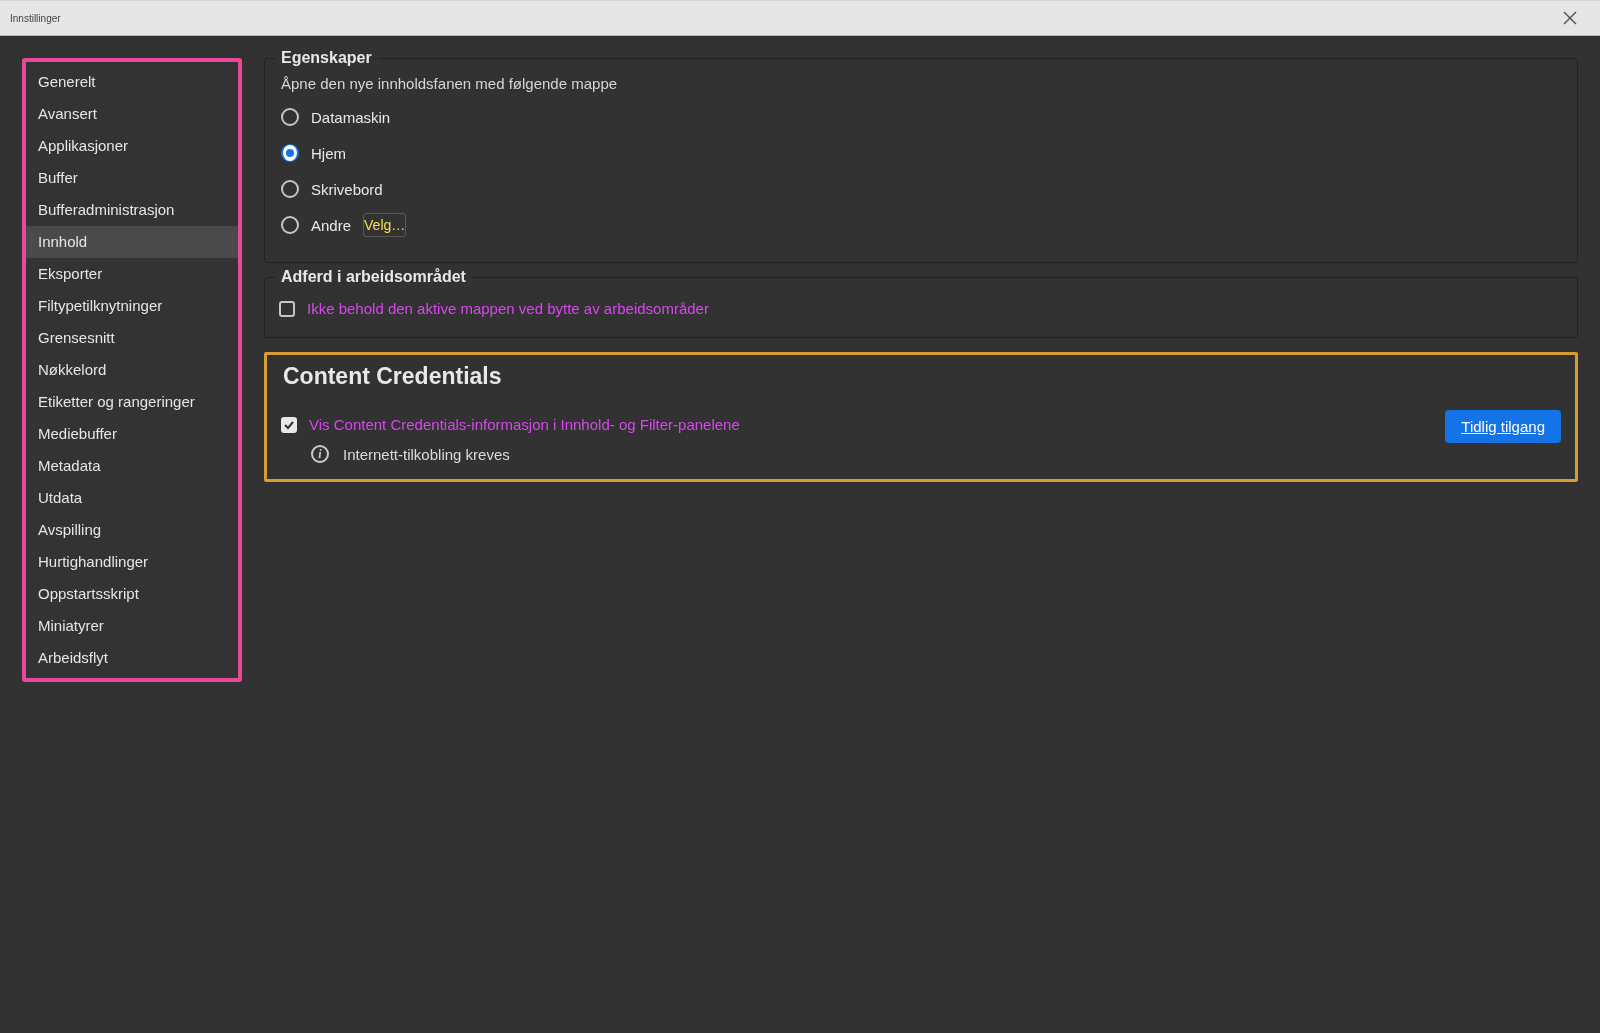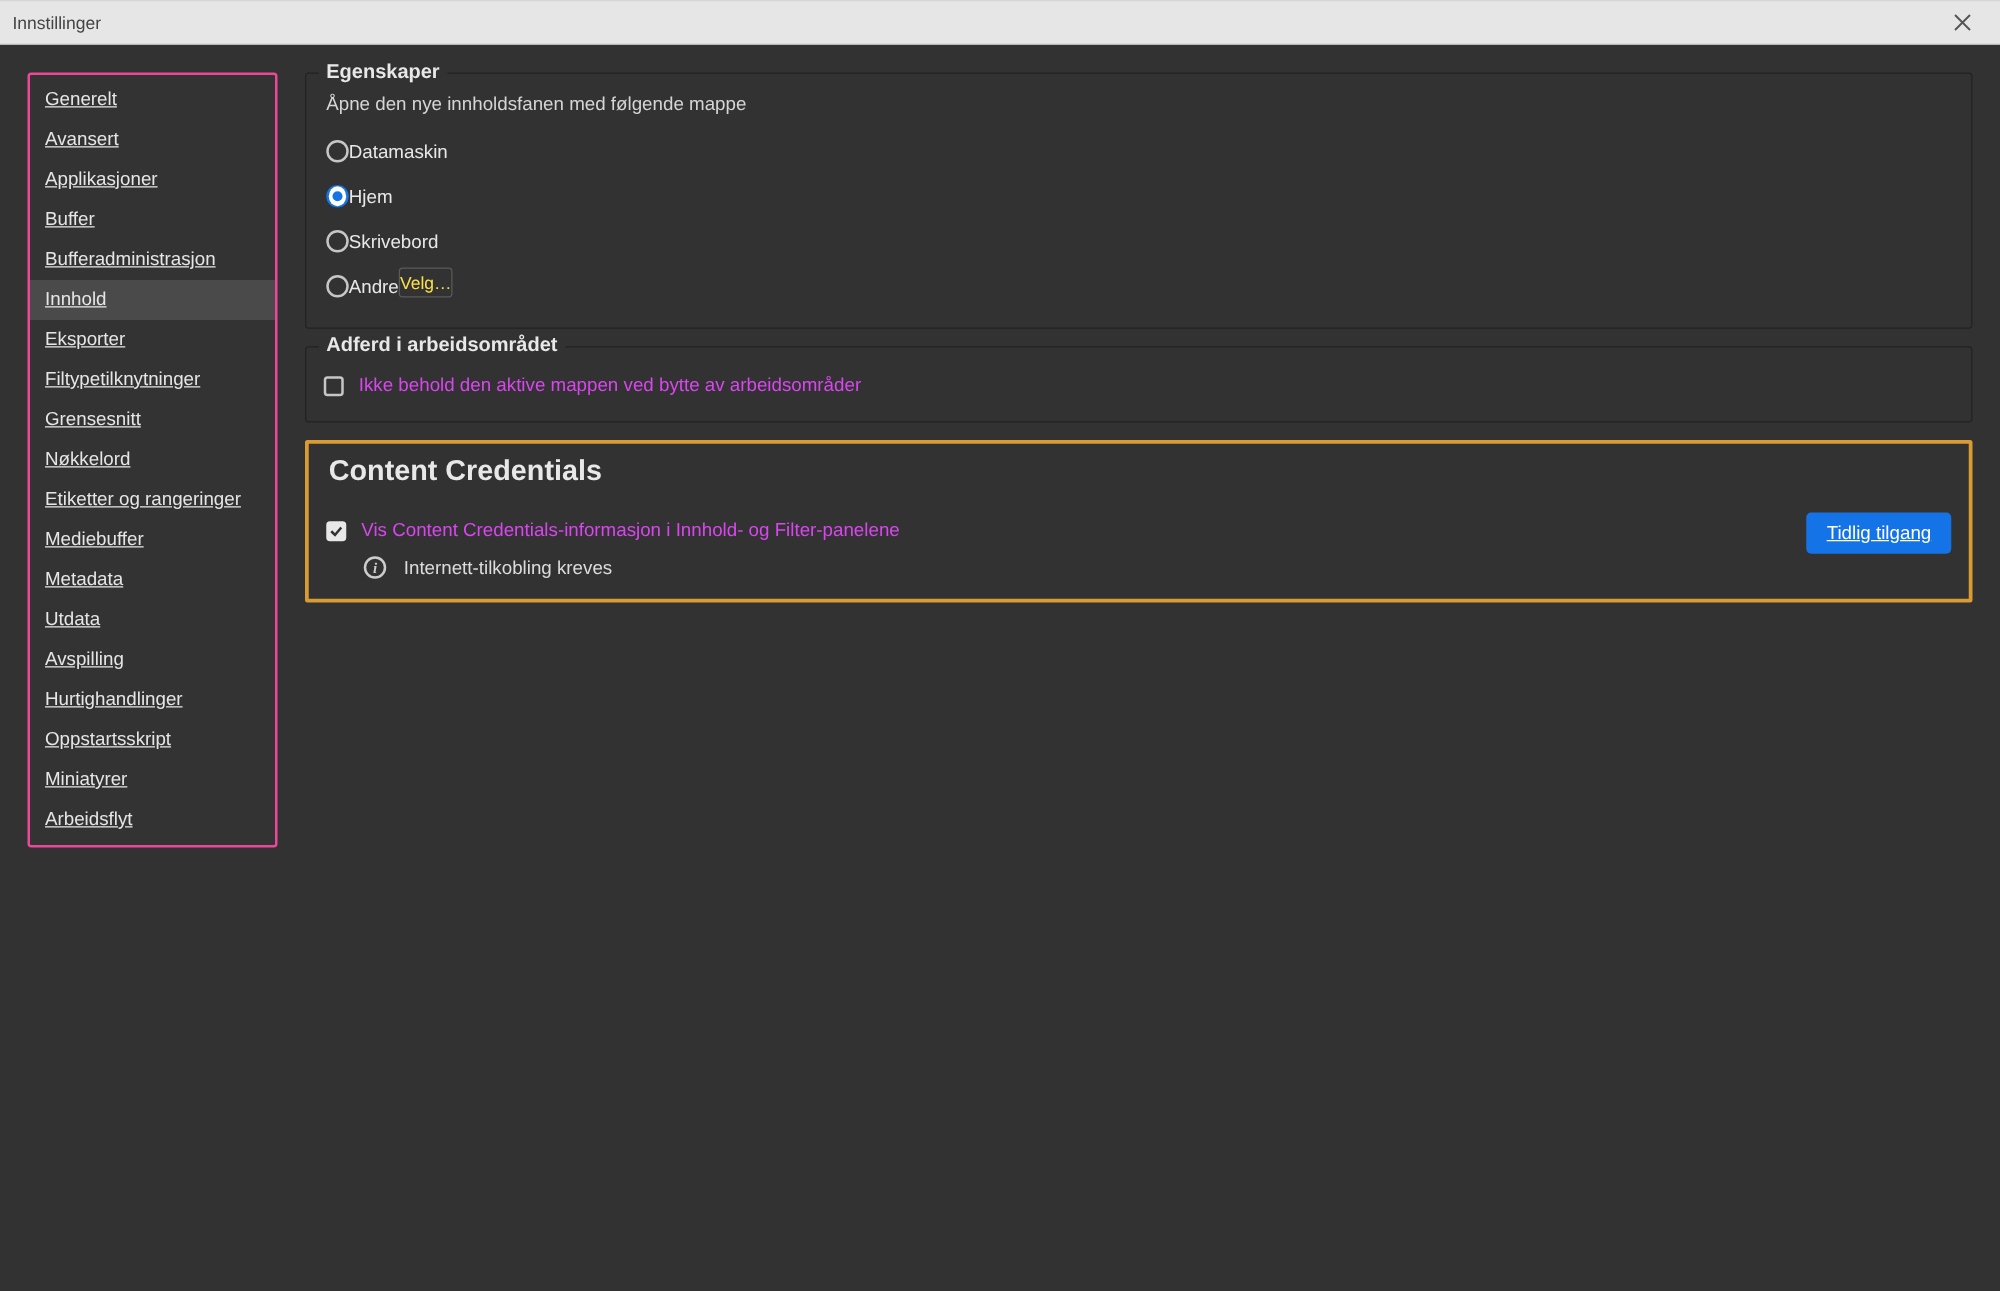--- a/index.html
+++ b/index.html
@@ -17,21 +17,21 @@
   .titlebar {
     height: 36px;
     background: #e6e6e6;
     color: #444;
     display: flex;
     align-items: center;
     padding: 0 10px;
     border-bottom: 1px solid #b8b8b8;
     border-top: 1px solid #d6d6d6;
   }
-  .titlebar .title { flex: 0 0 auto; font-size: 14px; color:#444; }
+  .titlebar .title { flex: 0 0 auto; font-size: 10px; color:#444; }
   .titlebar .spacer { flex: 1; }
   .titlebar .close {
     width: 40px;
     height: 30px;
     display: flex;
     align-items: center;
     justify-content: center;
     color: #555;
     cursor: pointer;
   }
@@ -47,28 +47,27 @@
   .body-area {
     flex: 1;
     display: flex;
     flex-direction: row;
     padding: 22px;
     gap: 22px;
   }
 
   
   .sidebar {
-    width: 200px;
+    width: 220px;
     align-self: flex-start;
     background: #333;
-    border: 2px solid #ec4899;
+    border: 4px solid #ec4899;
     border-radius: 3px;
     padding: 4px 0;
     max-height: 960px;
-    text-decoration: underline;
   }
   .sidebar .item {
     padding: 7px 12px;
     color: #e6e6e6;
     font-size: 15px;
     line-height: 1.2;
     cursor: pointer;
   }
   .sidebar .item.selected {
     background: #4a4a4a;
@@ -106,22 +105,22 @@
 
   .subtext {
     color: #d6d6d6;
     margin: 0 0 12px 2px;
     font-size: 15px;
   }
 
   
   .radio-row {
     display: flex;
-    align-items: flex-end;
-    gap: 0;
+    align-items: center;
+    gap: 12px;
     margin: 6px 0 10px 2px;
     height: 26px;
   }
   .radio {
     width: 18px; height: 18px;
     border: 2px solid #c6c6c6;
     border-radius: 50%;
     display: inline-flex;
     align-items: center;
     justify-content: center;

